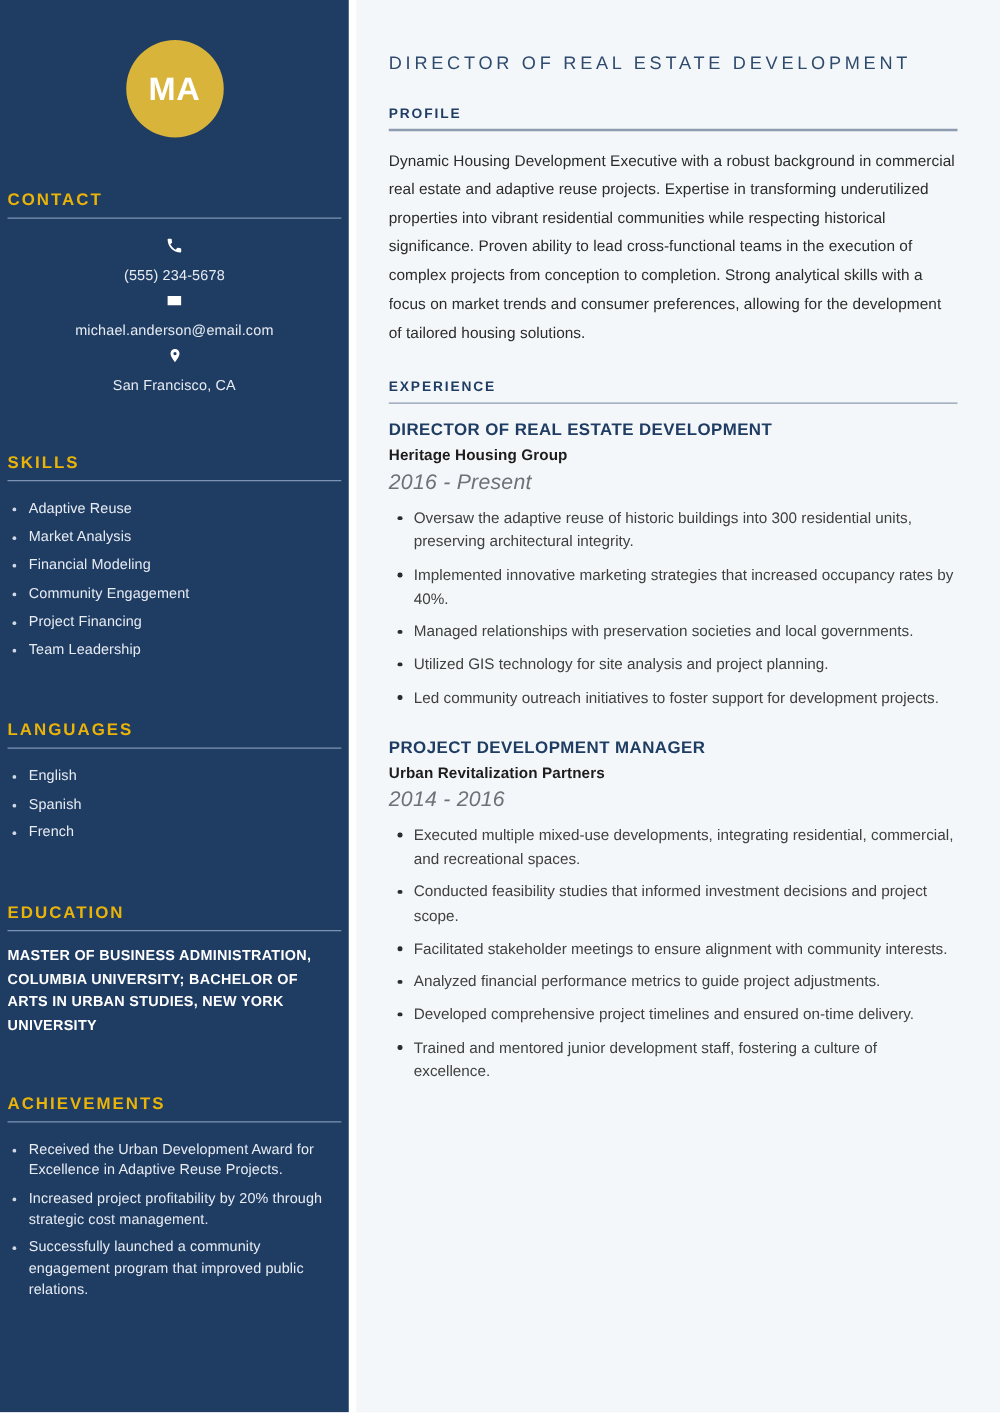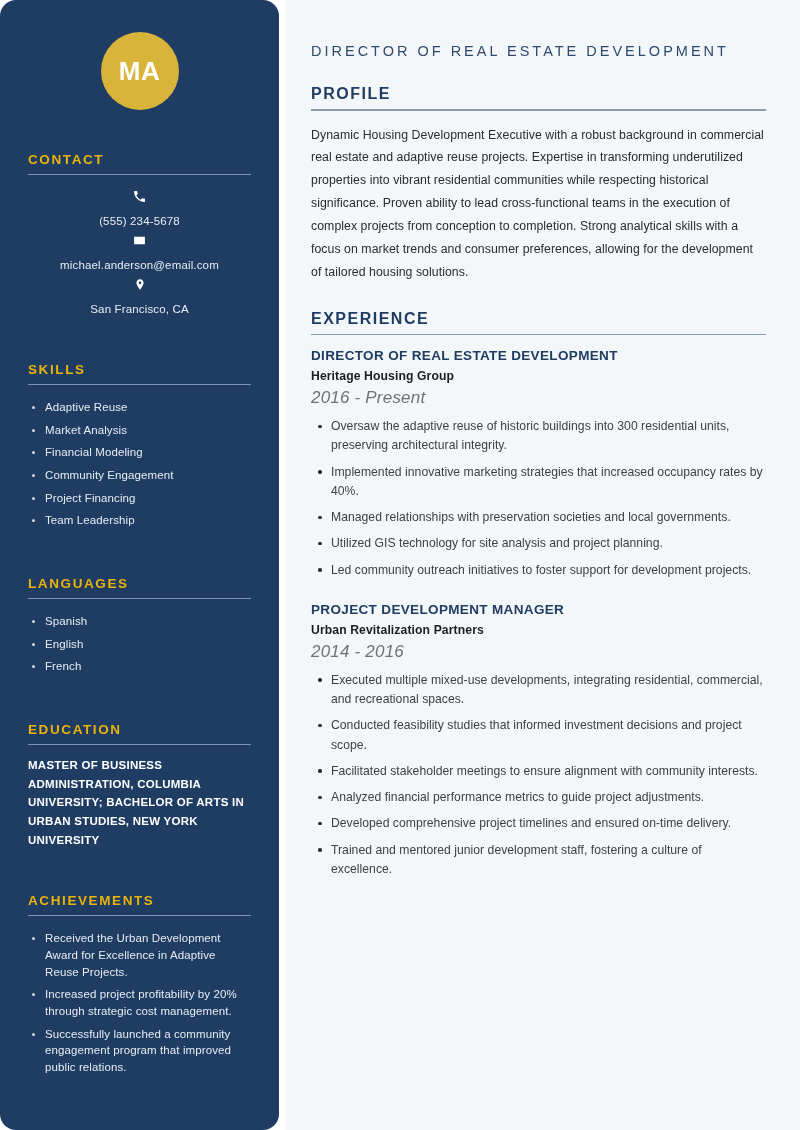--- a/index.html
+++ b/index.html
@@ -20,23 +20,22 @@
     background: #ffffff;
     overflow: hidden;
   }
 
   
   .sidebar {
     width: 279px;
     flex: 0 0 279px;
     background: #1f3c63;
     color: #ffffff;
-    padding: 0 28px;
+    padding: 0 6px;
     position: relative;
-    border-radius: 16px;
   }
 
   .avatar-wrap {
     display: flex;
     justify-content: center;
     padding-top: 32px;
     padding-bottom: 10px;
   }
   .avatar {
     width: 78px;
@@ -136,21 +135,21 @@
   .job-title {
     margin-top: 9px;
     font-size: 14.5px;
     color: #2e4a6d;
     letter-spacing: 3.0px;
   }
 
   .m-section { margin-top: 26px; }
 
   .m-heading {
-    font-size: 16px;
+    font-size: 11px;
     font-weight: bold;
     letter-spacing: 1.5px;
     color: #1f3c63;
     padding-bottom: 6px;
   }
   .m-rule {
     height: 1.5px;
     background: #8d9cb0;
     margin-bottom: 13px;
   }
@@ -261,22 +260,22 @@
         <li>Community Engagement</li>
         <li>Project Financing</li>
         <li>Team Leadership</li>
       </ul>
     </section>
 
     <section class="sb-section">
       <div class="sb-heading">LANGUAGES</div>
       <div class="sb-rule"></div>
       <ul class="sb-list">
+        <li>English</li>
         <li>Spanish</li>
-        <li>English</li>
         <li>French</li>
       </ul>
     </section>
 
     <section class="sb-section">
       <div class="sb-heading">EDUCATION</div>
       <div class="sb-rule"></div>
       <div class="edu-block">MASTER OF BUSINESS ADMINISTRATION, COLUMBIA UNIVERSITY; BACHELOR OF ARTS IN URBAN STUDIES, NEW YORK UNIVERSITY</div>
     </section>
 

